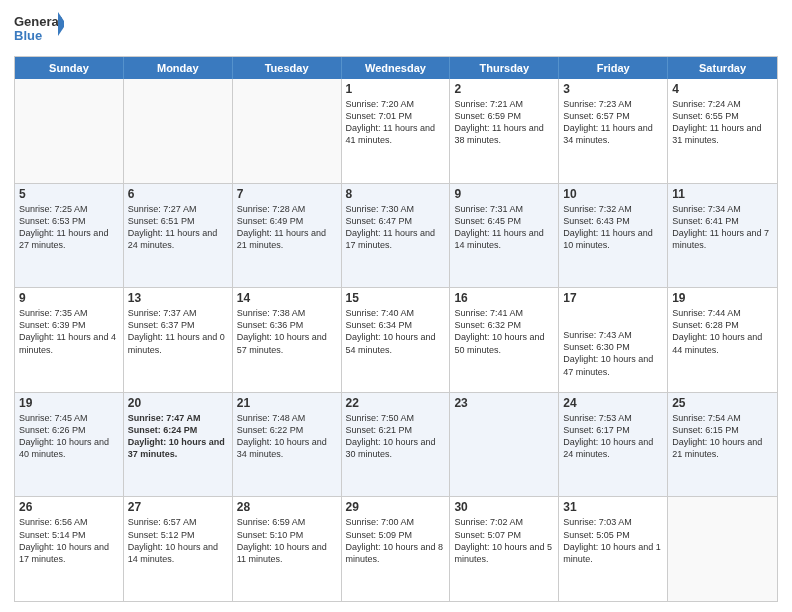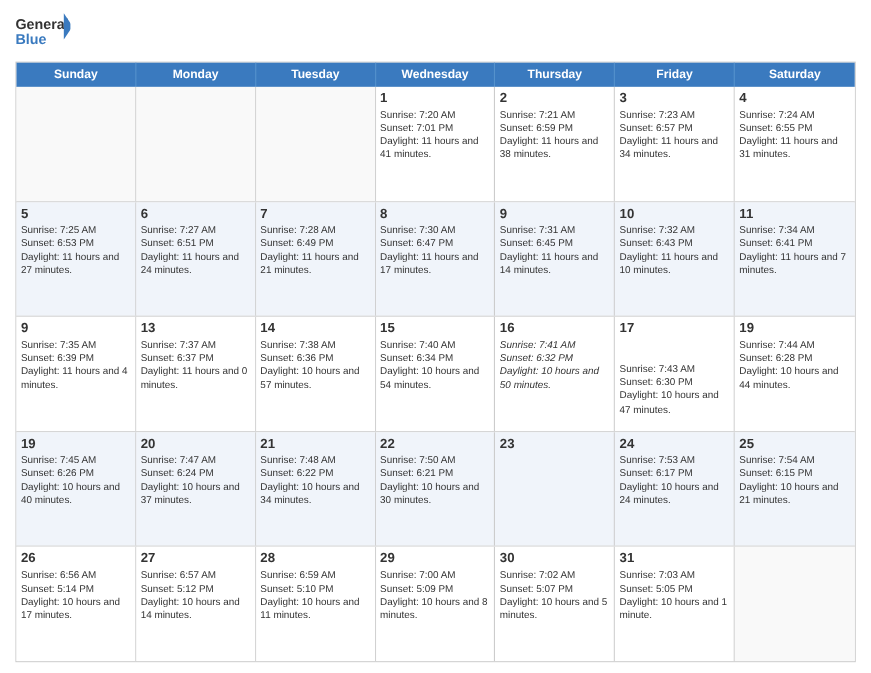--- a/index.html
+++ b/index.html
@@ -222,21 +222,21 @@
 Daylight: 10 hours and 57 minutes.</div>
           </div>
           <div class="cal-cell">
             <div class="day-number">15</div>
             <div class="cell-text" style="white-space: pre-line;">Sunrise: 7:40 AM
 Sunset: 6:34 PM
 Daylight: 10 hours and 54 minutes.</div>
           </div>
           <div class="cal-cell">
             <div class="day-number">16</div>
-            <div class="cell-text" style="white-space: pre-line; font-style: italic;">Sunrise: 7:41 AM
+            <div class="cell-text" style="white-space: pre-line;">Sunrise: 7:41 AM
 Sunset: 6:32 PM
 Daylight: 10 hours and 50 minutes.</div>
           </div>
           <div class="cal-cell">
             <div class="day-number">17</div>
             <div class="cell-text" style="white-space: pre-line; margin-top: 24px;">Sunrise: 7:43 AM
 Sunset: 6:30 PM
 Daylight: 10 hours and 47 minutes.</div>
           </div>
           <div class="cal-cell">
@@ -248,21 +248,21 @@
         </div>
         <div class="cal-row">
           <div class="cal-cell alt-row">
             <div class="day-number">19</div>
             <div class="cell-text" style="white-space: pre-line;">Sunrise: 7:45 AM
 Sunset: 6:26 PM
 Daylight: 10 hours and 40 minutes.</div>
           </div>
           <div class="cal-cell alt-row">
             <div class="day-number">20</div>
-            <div class="cell-text" style="white-space: pre-line;">Sunrise: 7:47 AM
+            <div class="cell-text" style="white-space: pre-line; font-weight: bold;">Sunrise: 7:47 AM
 Sunset: 6:24 PM
 Daylight: 10 hours and 37 minutes.</div>
           </div>
           <div class="cal-cell alt-row">
             <div class="day-number">21</div>
             <div class="cell-text" style="white-space: pre-line;">Sunrise: 7:48 AM
 Sunset: 6:22 PM
 Daylight: 10 hours and 34 minutes.</div>
           </div>
           <div class="cal-cell alt-row">

